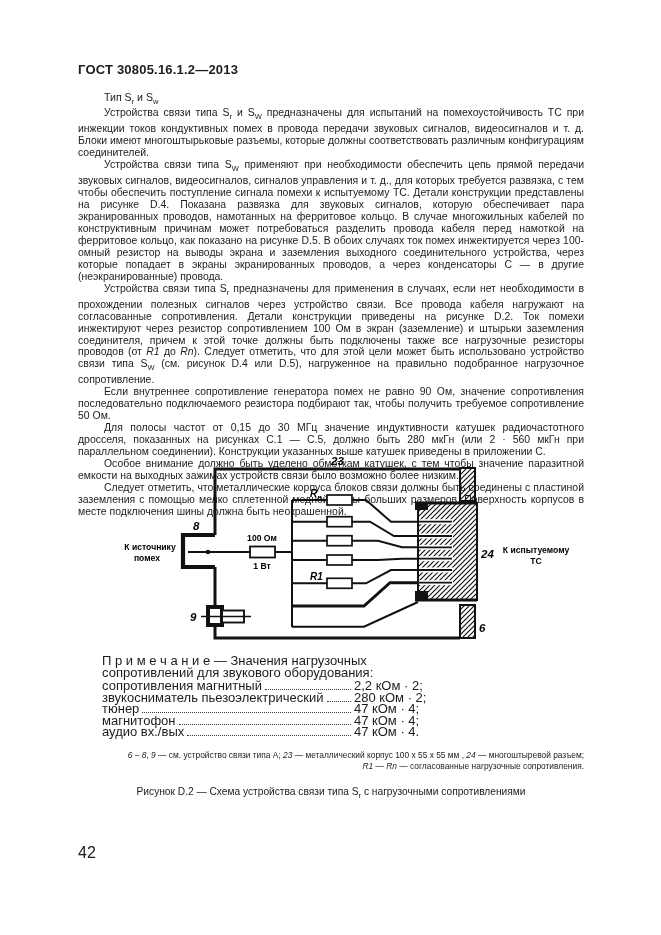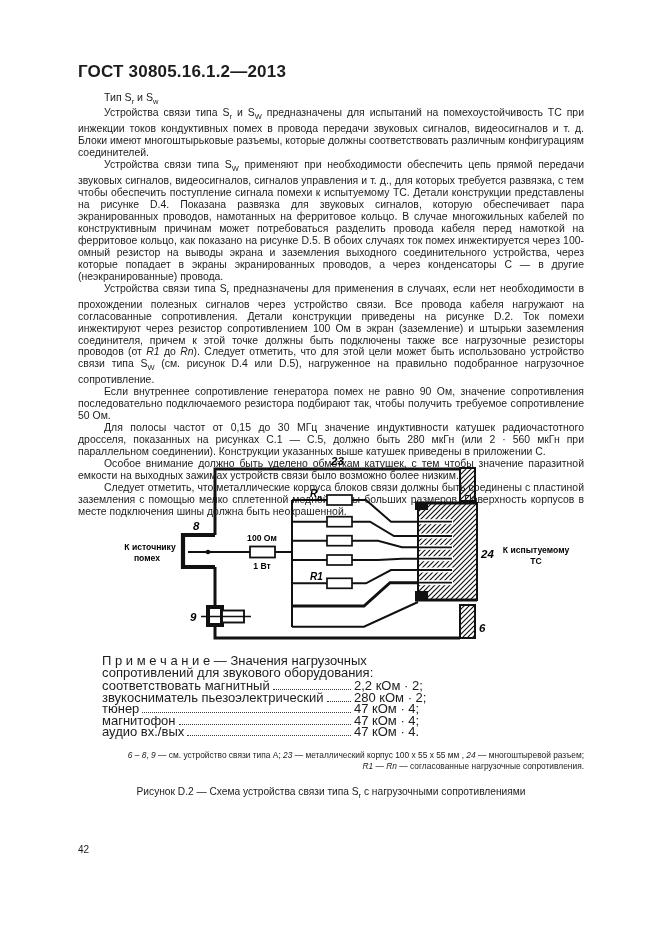--- a/index.html
+++ b/index.html
@@ -1,36 +1,36 @@
 <!DOCTYPE html>
 <html><head>
 <meta charset="utf-8">
 <style>
   html,body{margin:0;padding:0;}
   body{
     width:661px;height:935px;position:relative;background:#ffffff;
     font-family:"Liberation Sans",sans-serif;color:#1c1c1c;overflow:hidden;
   }
-  .doc-header{position:absolute;left:78px;top:62px;font-size:17px;font-weight:bold;letter-spacing:.2px;}
+  .doc-header{position:absolute;left:78px;top:62px;font-size:13px;font-weight:bold;letter-spacing:.2px;}
   .text-block{position:absolute;left:78px;top:91px;width:506px;}
   .section-heading{font-size:10.6px;font-weight:normal;margin:0 0 1px 0;text-indent:26px;}
   .section-heading sub, .text-block sub, .fig-caption sub{font-size:7.5px;}
   .text-block p{
     margin:0;font-size:10.45px;line-height:11.95px;text-align:justify;text-indent:26px;
   }
   .figure-wrap{position:absolute;left:110px;top:450px;width:480px;height:215px;}
   .note-block{position:absolute;left:102px;top:655px;width:332px;font-size:13px;line-height:11.5px;}
   .note-intro{letter-spacing:0;margin-bottom:2px;}
   .note-row{display:flex;align-items:baseline;height:11.5px;}
   .note-label{white-space:nowrap;}
   .note-leader{flex:1;border-bottom:1.7px dotted #3a3a3a;margin:0 3px 2px 3px;min-width:12px;}
   .note-value{white-space:nowrap;width:80px;}
   .fig-footnote{position:absolute;left:78px;top:750px;width:506px;text-align:right;font-size:8.4px;line-height:11px;color:#222;}
   .fig-caption{position:absolute;left:78px;top:786px;width:506px;text-align:center;font-size:10.2px;}
-  .page-number{position:absolute;left:78px;top:844px;font-size:10px;}
+  .page-number{position:absolute;left:78px;top:844px;font-size:16px;}
   svg text{font-family:"Liberation Sans",sans-serif;}
   .dlabel{font-weight:bold;font-size:8.6px;}
   .dnum{font-weight:bold;font-style:italic;font-size:11.5px;}
   .drlabel{font-weight:bold;font-style:italic;font-size:10px;}
 </style>
 </head>
 <body>
 
 <div class="doc-header">ГОСТ 30805.16.1.2—2013</div>
 
@@ -135,21 +135,21 @@
   <text class="dlabel" x="426" y="114" text-anchor="middle">ТС</text>
   <text class="drlabel" x="200" y="47"><tspan>R</tspan><tspan dy="2.5" font-size="7.5">n</tspan></text>
   <text class="drlabel" x="200" y="130">R1</text>
 </svg>
 </div>
 
 <div class="note-block">
   <div class="note-intro">П р и м е ч а н и е  — Значения нагрузочных сопротивлений для звукового оборудования:</div>
   <div>
   <div class="note-row">
-    <span class="note-label">соответствовать магнитный</span>
+    <span class="note-label">сопротивления магнитный</span>
     <span class="note-leader"></span>
     <span class="note-value">2,2 кОм · 2;</span>
   </div>
 
   <div class="note-row">
     <span class="note-label">звукосниматель пьезоэлектрический</span>
     <span class="note-leader"></span>
     <span class="note-value">280 кОм · 2;</span>
   </div>
 

